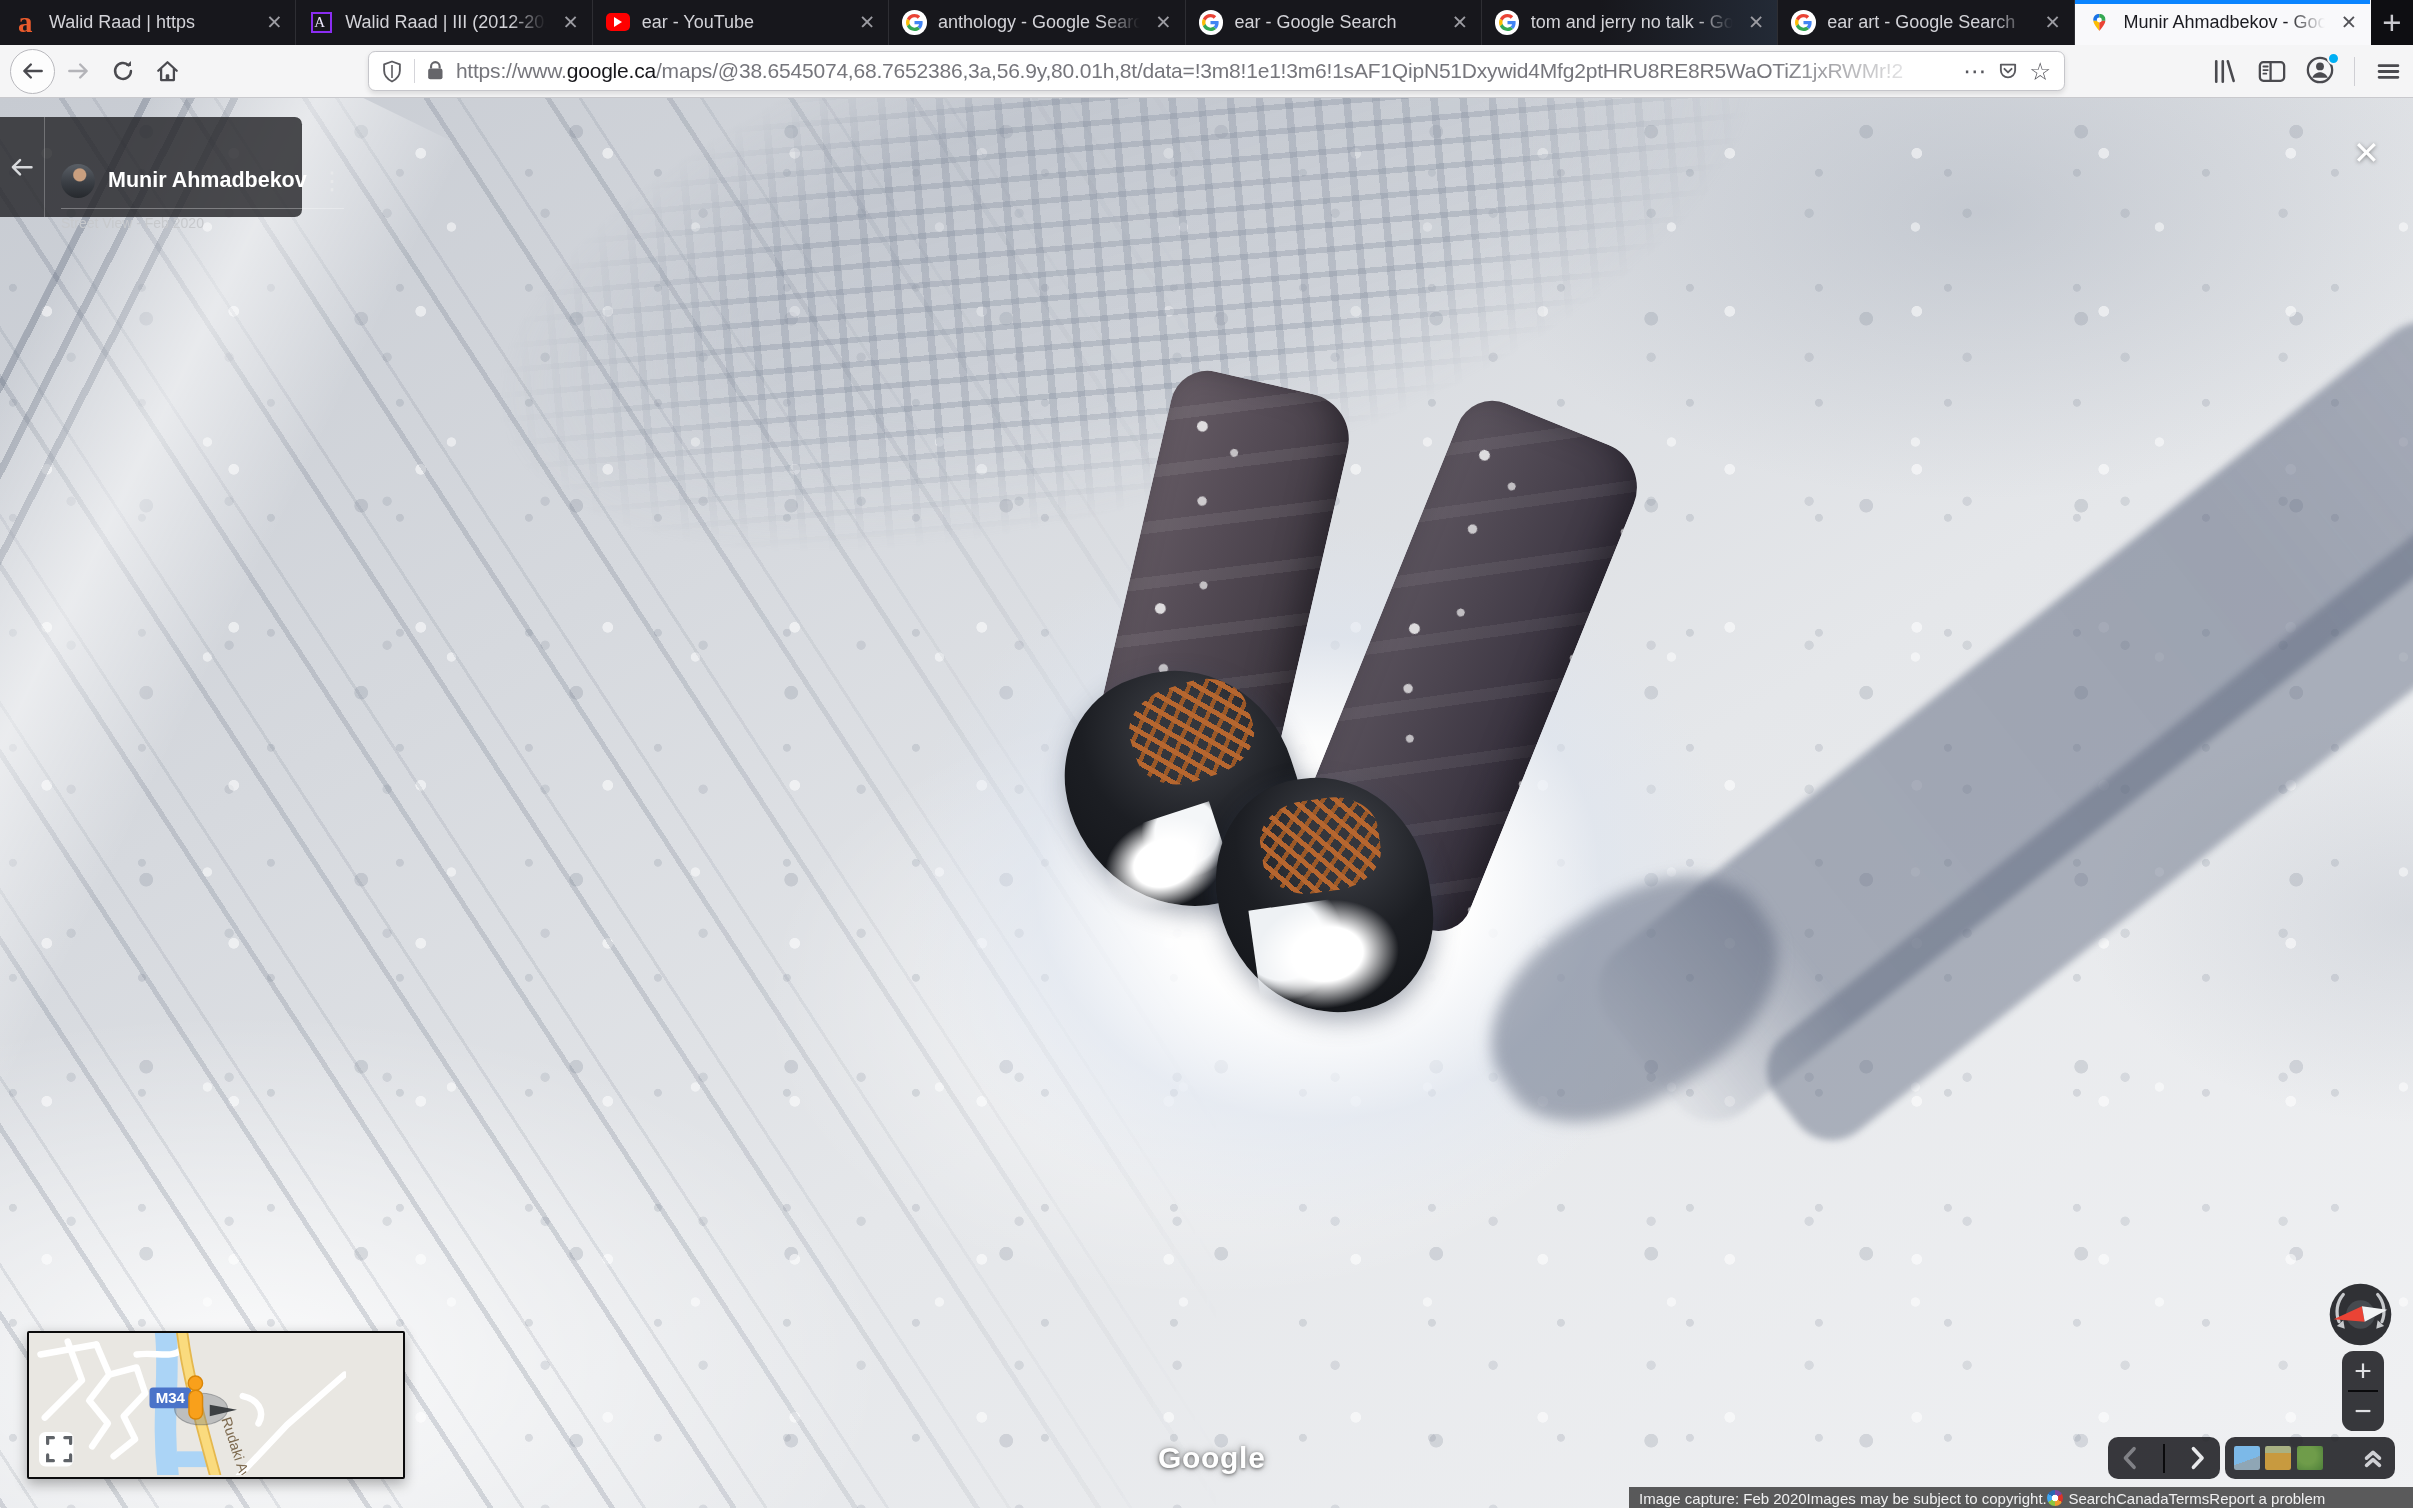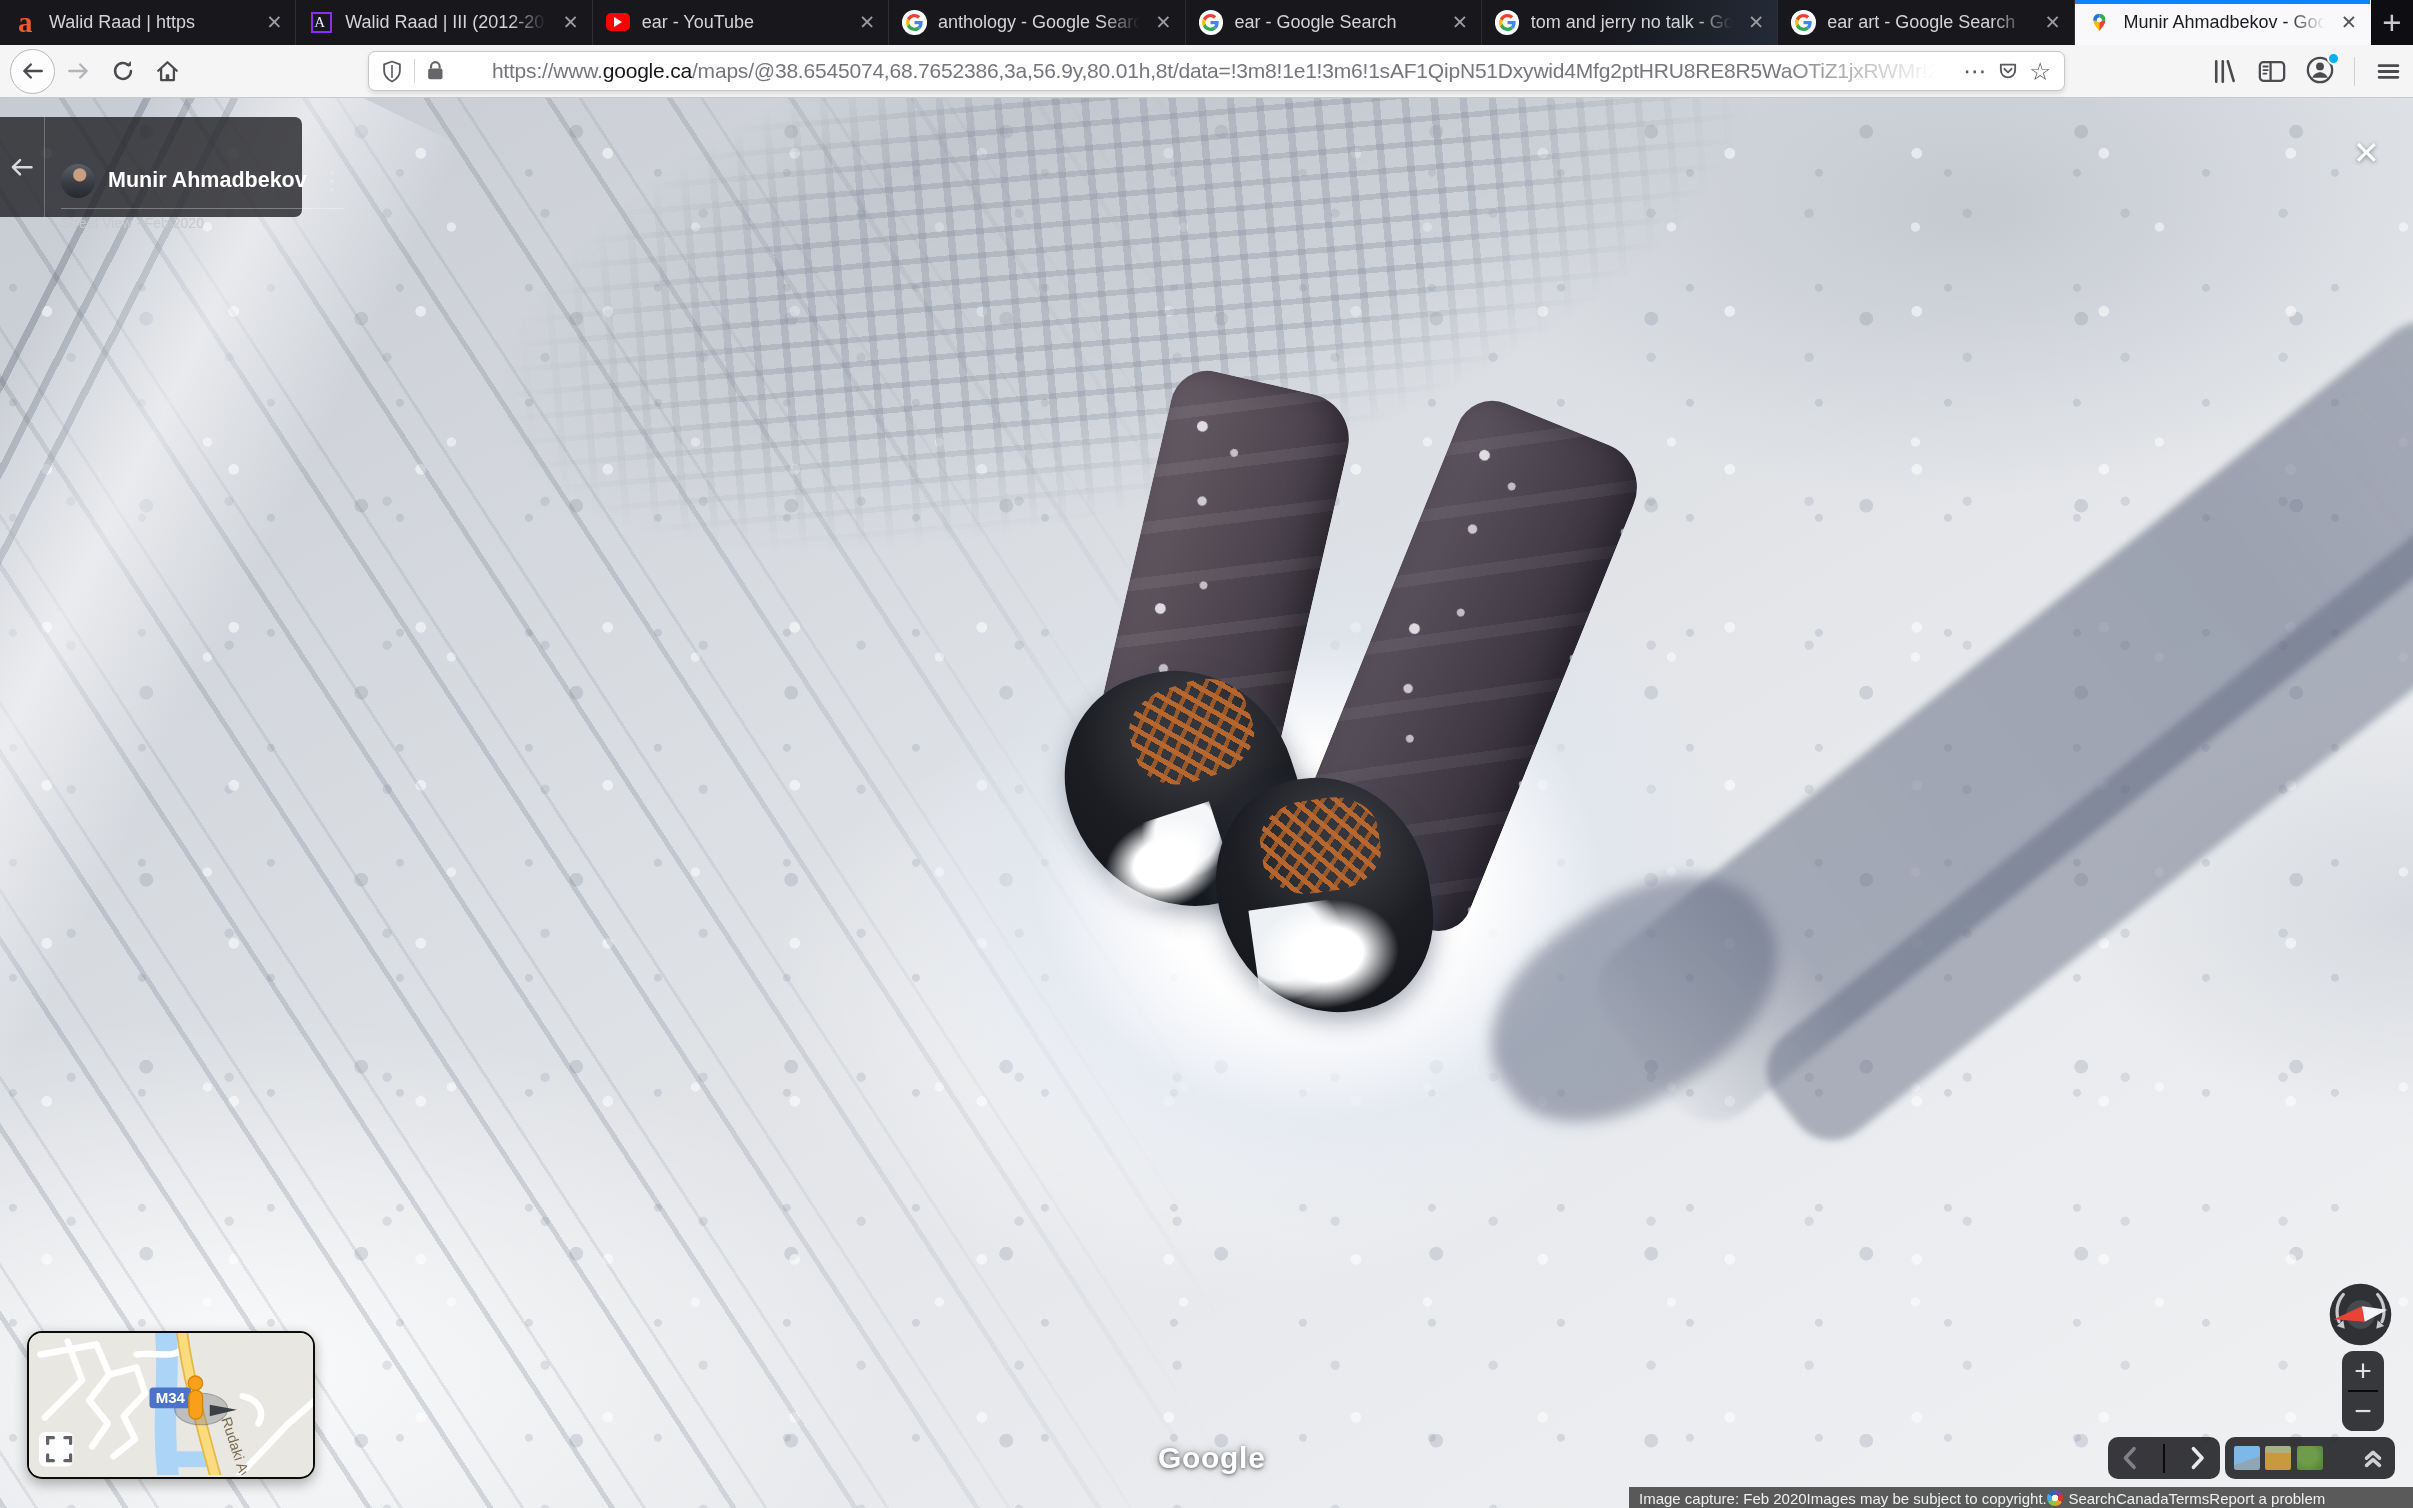--- a/index.html
+++ b/index.html
@@ -46,21 +46,21 @@
         justify-content:center; flex:0 0 auto; }
   .backcirc { width:45px; height:45px; border:1.4px solid #b9b9be; border-radius:50%;
         display:flex; align-items:center; justify-content:center; background:#fdfdfd; }
   .urlbar { margin-left:178px; width:1697px; height:40px; background:#fff;
         border:1.4px solid #c6c6cb; border-radius:7.2px; box-shadow:0 2.2px 5.7px rgba(0,0,0,.10);
         display:flex; align-items:center; padding:0 13px; gap:11.5px; flex:0 0 auto; }
   .urlsep { width:0.7px; height:24.4px; background:#d5d5da; flex:0 0 auto; }
   .urltext { flex:1; min-width:0; white-space:nowrap; overflow:hidden; font-size:21px;
         letter-spacing:-0.2px;
         -webkit-mask-image:linear-gradient(90deg,#000 88%,transparent 99%);
-        mask-image:linear-gradient(90deg,#000 88%,transparent 99%);margin-left:36px; }
+        mask-image:linear-gradient(90deg,#000 88%,transparent 99%); }
   .urltext .dim { color:#76767c; }
   .urltext .dom { color:#17171b; }
   .uact { color:#55555b; font-size:23px; flex:0 0 auto; }
   .star { font-size:24.4px; color:#55555b; }
   .navright { margin-left:auto; display:flex; align-items:center; gap:18.7px; }
   .vdiv { width:1.4px; height:29px; background:#cfcfd4; }
   .acct { position:relative; }
   .dot { position:absolute; top:-2.9px; right:-4.3px; width:13px; height:13px;
         border-radius:50%; background:#00aff4; border:2.2px solid #f5f5f6; }
 
@@ -157,22 +157,22 @@
       radial-gradient(circle at 55% 32%, #c99f7f 0 20%, transparent 24%),
       linear-gradient(180deg,#5a5f66 0%,#3a3e44 55%,#26292d 100%); }
   .svname { color:#fff; font-size:21.5px; font-weight:bold; flex:1; white-space:nowrap; }
   .kebab { color:#e7e8ea; font-size:24.4px; letter-spacing:0; }
   .svhr { height:0.7px; background:rgba(255,255,255,.30); margin-top:7.2px; }
   .svcap { color:#c7c9cc; font-size:14px; margin-top:6px; }
   .svclose { left:2345px; top:33px; width:43px; height:43px; color:#fff; font-size:32px;
       display:flex; align-items:center; justify-content:center;
       text-shadow:0 0.7px 4.3px rgba(0,0,0,.4); }
 
-  .minimap { left:27px; top:1233px; width:288px; height:148px; border:2.9px solid #0b0b0c;
-      border-radius:15px; overflow:hidden; background:#e9e7e2;
+  .minimap { left:27px; top:1233px; width:378px; height:148px; border:2.9px solid #0b0b0c;
+      border-radius:2px; overflow:hidden; background:#e9e7e2;
       box-shadow:0 4.3px 13px rgba(0,0,0,.30); }
 
   .compass { left:2329px; top:1185px; width:63px; height:63px; }
   .zoompanel { left:2342px; top:1253px; width:42px; height:80px;
       background:rgba(30,30,34,.88); border-radius:11.5px; display:flex;
       flex-direction:column; }
   .zbtn { flex:1; display:flex; align-items:center; justify-content:center;
       color:#dfe0e3; font-size:30px; }
   .zdiv { height:1.4px; background:#0a0a0c; margin:0 5.7px; }
   .collapsebar { left:2225px; top:1339px; width:170px; height:42px;

